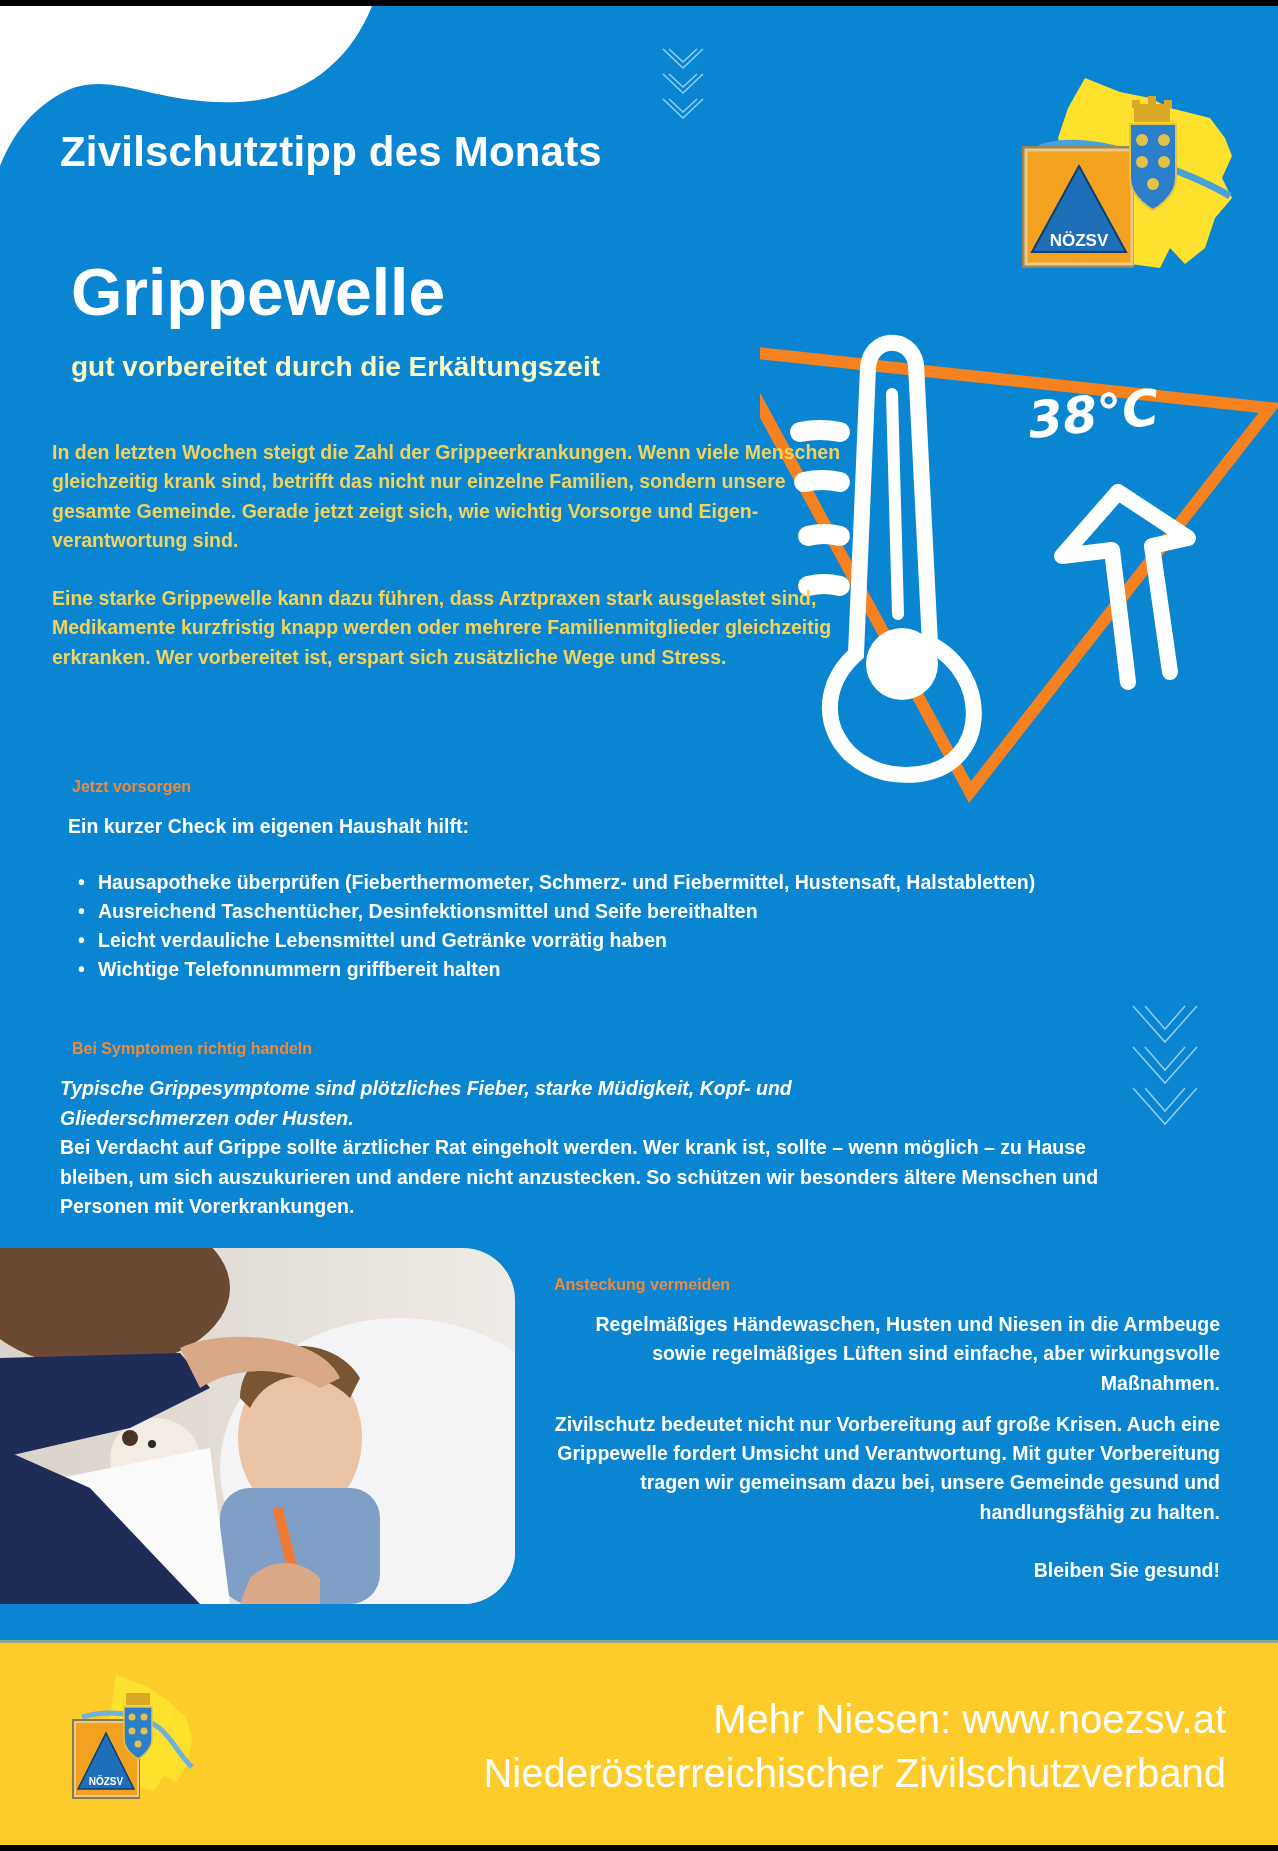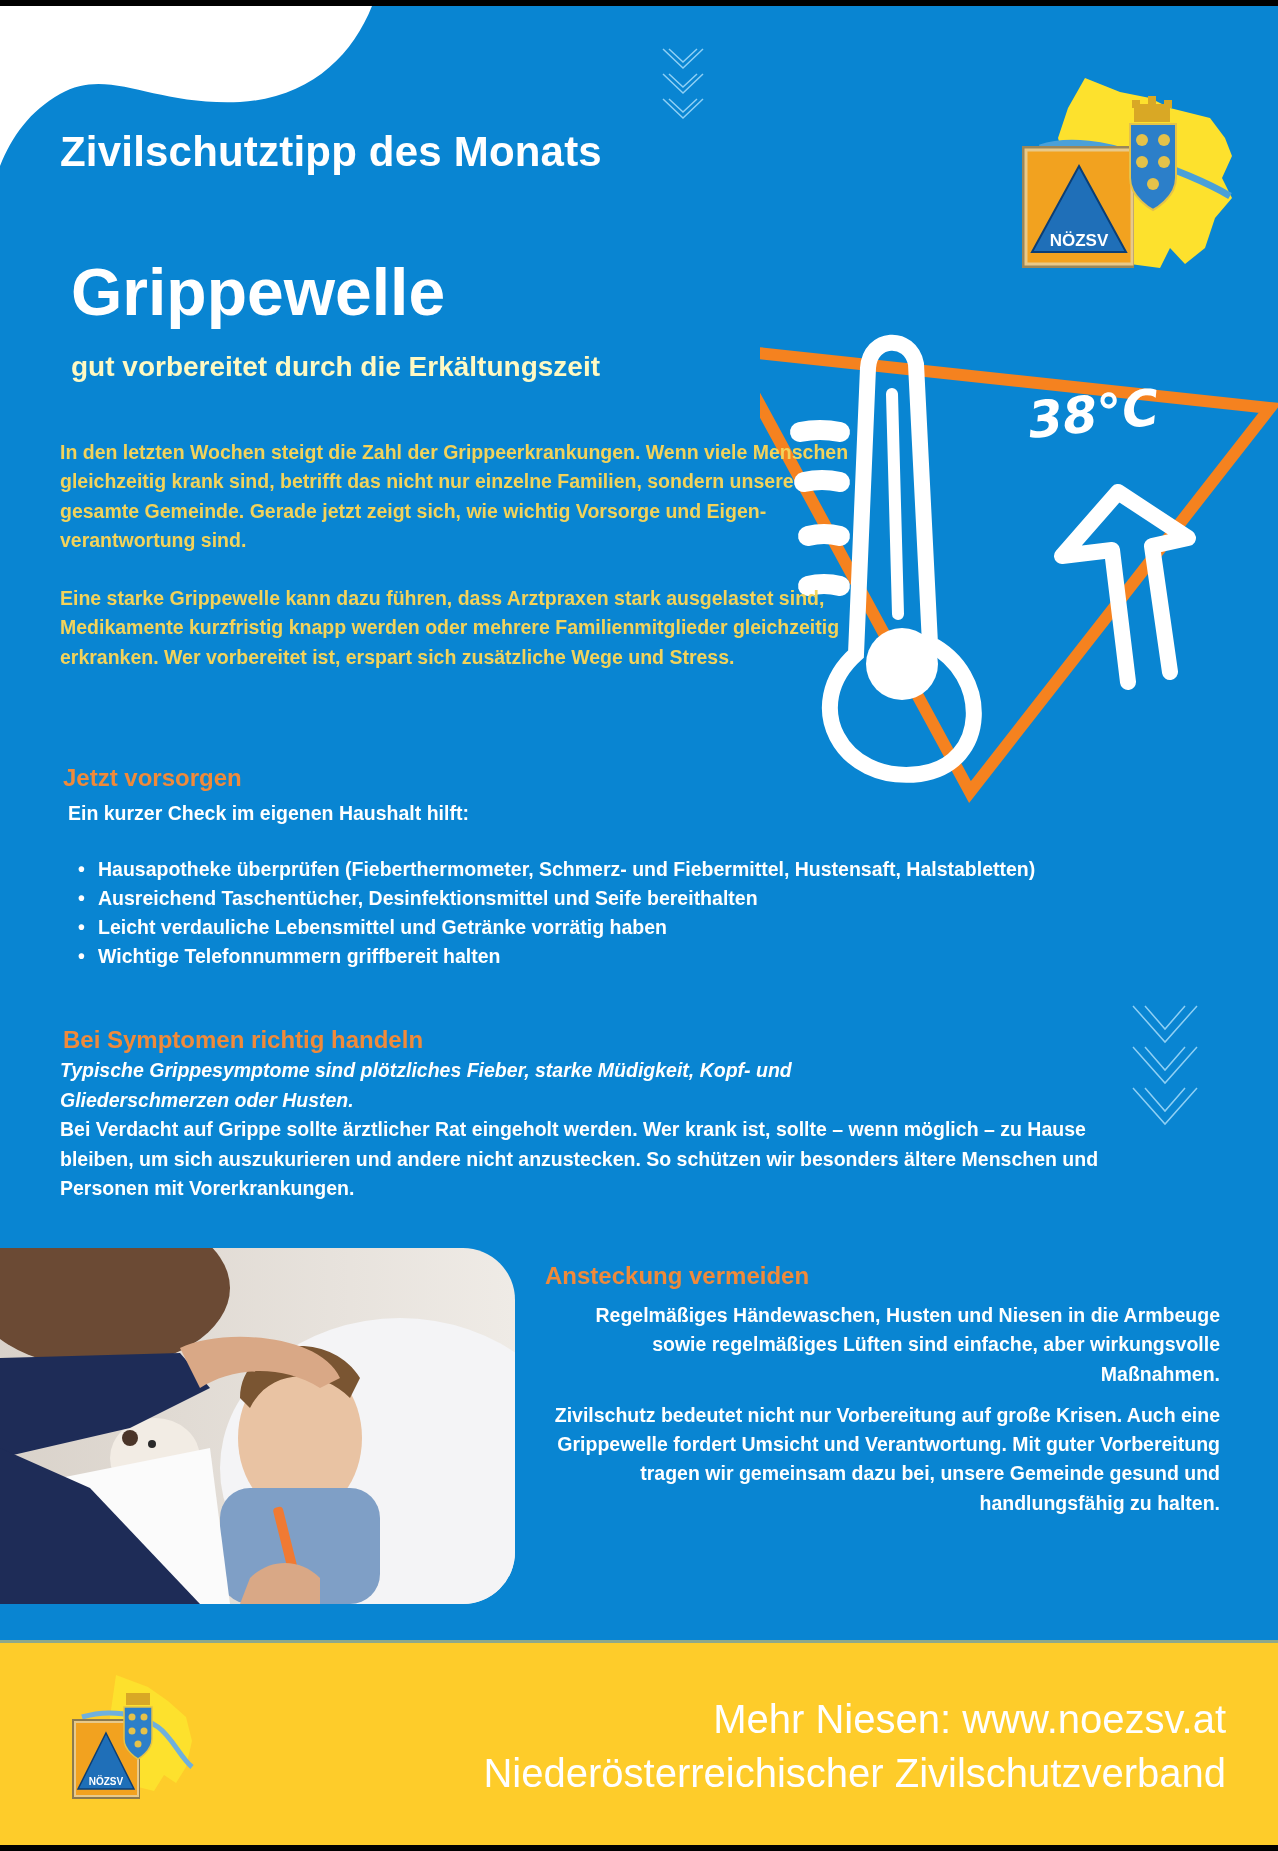--- a/index.html
+++ b/index.html
@@ -5,23 +5,23 @@
   html,body{margin:0;padding:0;}
   body{width:1278px;height:1851px;background:#000;overflow:hidden;font-family:"Liberation Sans",sans-serif;position:relative;}
   .page{position:absolute;left:0;top:6px;width:1278px;height:1839px;background:#0985d2;overflow:hidden;}
   .wave{position:absolute;left:0;top:0;}
   .chev{position:absolute;}
   .logo-top{position:absolute;left:1010px;top:62px;width:240px;height:206px;}
   .h-kicker{position:absolute;left:60px;top:125px;color:#fff;font-weight:bold;font-size:42px;letter-spacing:0.2px;margin:0;line-height:1;}
   .h-title{position:absolute;left:60px;top:242px;color:#fff;font-weight:bold;font-size:66px;margin:11px;line-height:1;}
   .h-sub{position:absolute;left:60px;top:336px;color:#fef9c3;font-weight:bold;font-size:28px;margin:11px;line-height:1;}
   .thermo{position:absolute;left:760px;top:318px;width:520px;height:490px;}
-  .intro{position:absolute;left:60px;top:432px;width:800px;color:#f3d35a;font-weight:bold;font-size:19.5px;line-height:29.3px;}
+  .intro{position:absolute;left:52px;top:432px;width:800px;color:#f3d35a;font-weight:bold;font-size:19.5px;line-height:29.3px;}
   .intro p{margin:0 0 29px 0;}
-  .sec-head{color:#f08a3a;font-weight:bold;font-size:24px;margin:3px;line-height:26px;}
+  .sec-head{color:#f08a3a;font-weight:bold;font-size:16px;margin:12px;line-height:26px;}
   .sec1{position:absolute;left:60px;top:756px;width:1060px;color:#fff;font-weight:bold;font-size:19.5px;line-height:29px;}
   .sec1 .lead{margin:8px;}
   .sec1 ul{margin:27px 0 0 0;padding:0 0 0 38px;list-style:none;}
   .sec1 li{position:relative;margin:0;line-height:29px;}
   .sec1 li .bullet{position:absolute;left:-20px;top:0;}
   .sec2{position:absolute;left:60px;top:1018px;width:1060px;color:#fff;font-weight:bold;font-size:19.5px;line-height:29.5px;}
   .sec2 p{margin:0;}
   .photo{position:absolute;left:0;top:1242px;width:515px;height:356px;border-radius:0 52px 52px 0;overflow:hidden;}
   .sec3{position:absolute;left:542px;top:1254px;width:690px;color:#fff;font-weight:bold;font-size:19.5px;line-height:29.3px;}
   .sec3 p{margin:12px;text-align:right;}
@@ -143,20 +143,21 @@
       <path d="M0 200 L90 240 L200 356 L0 356 Z" fill="#1e2c57"></path>
       <rect x="282" y="258" width="10" height="80" rx="4" fill="#f07a33" transform="rotate(-14 287 298)"></rect>
       <path d="M250 330 C270 310 300 310 320 330 L320 356 L240 356 Z" fill="#d9a886"></path>
     </svg>
   </div>
 
   <div class="sec3">
     <h4 class="sec-head">Ansteckung vermeiden</h4>
     <p>Regelmäßiges Händewaschen, Husten und Niesen in die Armbeuge sowie regelmäßiges Lüften sind einfache, aber wirkungsvolle Maßnahmen.</p>
     <p>Zivilschutz bedeutet nicht nur Vorbereitung auf große Krisen. Auch eine Grippewelle fordert Umsicht und Verantwortung. Mit guter Vorbereitung tragen wir gemeinsam dazu bei, unsere Gemeinde gesund und handlungsfähig zu halten.</p>
+    <p class="closing">Bleiben Sie gesund!</p>
   </div>
 
   <div class="footer">
     <svg class="logo-foot" viewBox="0 0 150 132">
       <path d="M48 4 L80 16 L100 30 L118 46 L124 70 L118 96 L108 112 L96 104 L86 120 L70 116 L60 100 L40 60 Z" fill="#fde12d"></path>
       <path d="M14 46 C40 38 70 42 90 56 C104 66 112 86 124 96" fill="none" stroke="#6fb0dd" stroke-width="5"></path>
       <rect x="4" y="48" width="68" height="80" fill="#8c7a4e"></rect>
       <rect x="7" y="51" width="63" height="74" fill="#f2a21f" stroke="#e8c98a" stroke-width="2"></rect>
       <polygon points="38,62 66,118 10,118" fill="#1f6fb8" stroke="#0b3e75" stroke-width="1.5"></polygon>
       <text x="38" y="114" fill="#ffffff" font-family="Liberation Sans, sans-serif" font-weight="bold" font-size="10" text-anchor="middle">NÖZSV</text>

